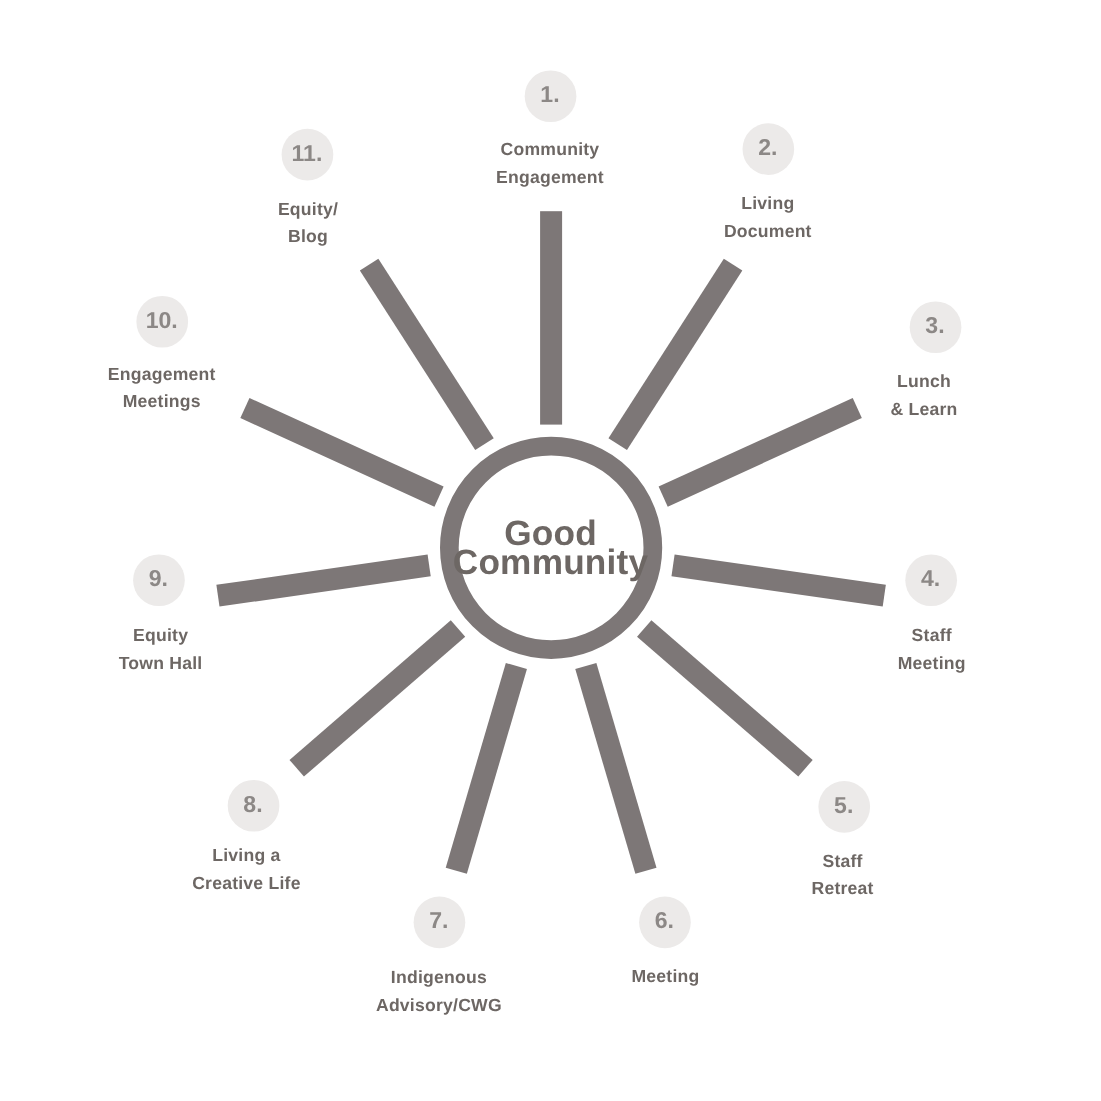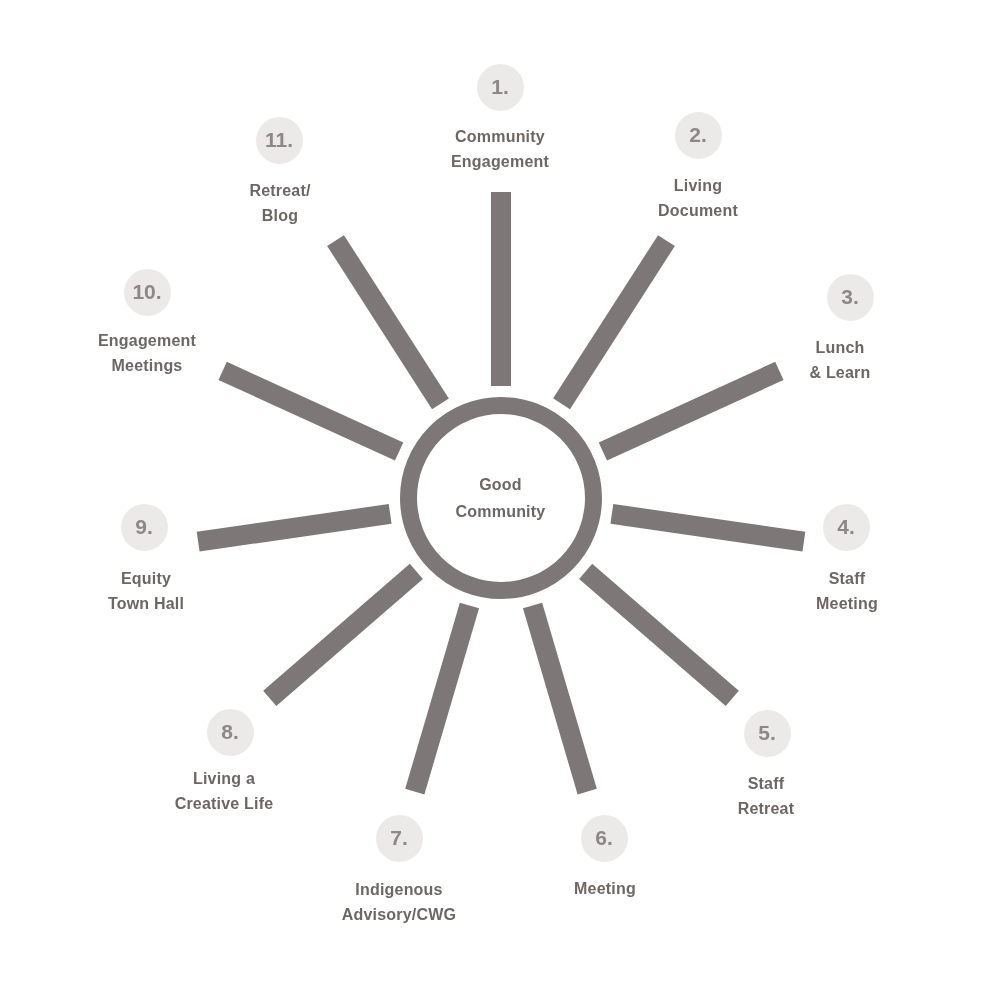--- a/index.html
+++ b/index.html
@@ -26,21 +26,21 @@
     border-radius: 50%;
     background: #ffffff;
     border-style: solid;
     border-color: var(--ring, #7d7777);
     box-sizing: border-box;
   }
   .center-label {
     position: absolute;
     text-align: center;
     font-weight: bold;
-    font-size: 16px;
+    font-size: 32px;
     line-height: 27px;
     color: var(--labeltext, #6d6764);
     letter-spacing: 0.2px;
   }
   .badge {
     position: absolute;
     border-radius: 50%;
     background: var(--badgebg, #eceae9);
     color: var(--badgetext, #8c8886);
     font-weight: bold;
@@ -152,17 +152,17 @@
         <span>10.</span>
       </div>
       <div class="item-label" style="left: 7px; top: 328px;">
         <div>Engagement</div>
         <div>Meetings</div>
       </div>
       <div class="badge" style="left: 255.5px; top: 116.5px; width: 47px; height: 47px;">
         <span>11.</span>
       </div>
       <div class="item-label" style="left: 140px; top: 178px;">
-        <div>Retreat/</div>
+        <div>Equity/</div>
         <div>Blog</div>
       </div>
     </div>
 </div>
 
 </body></html>

